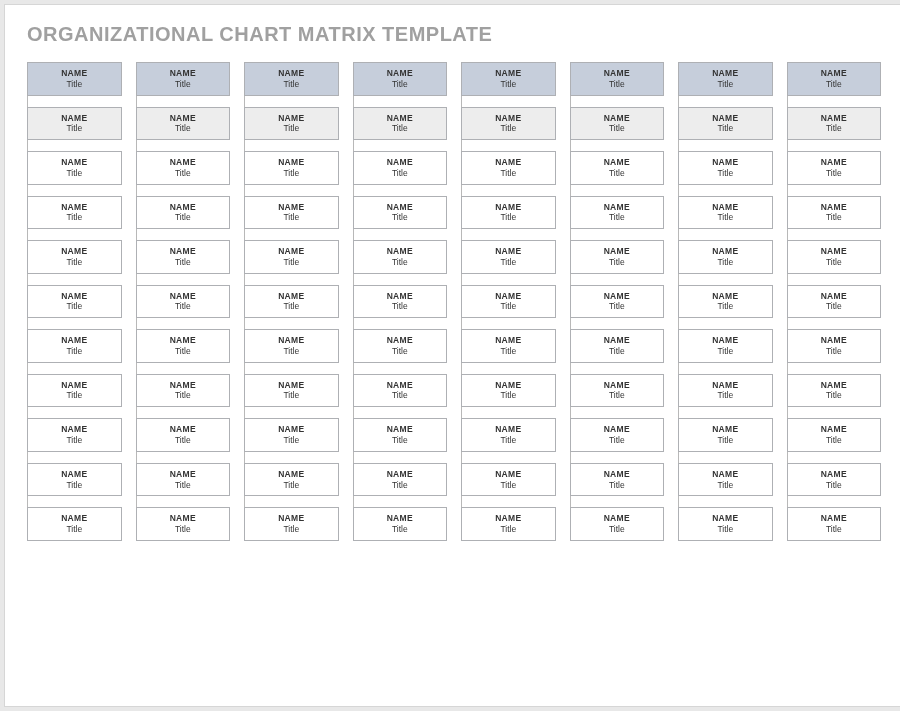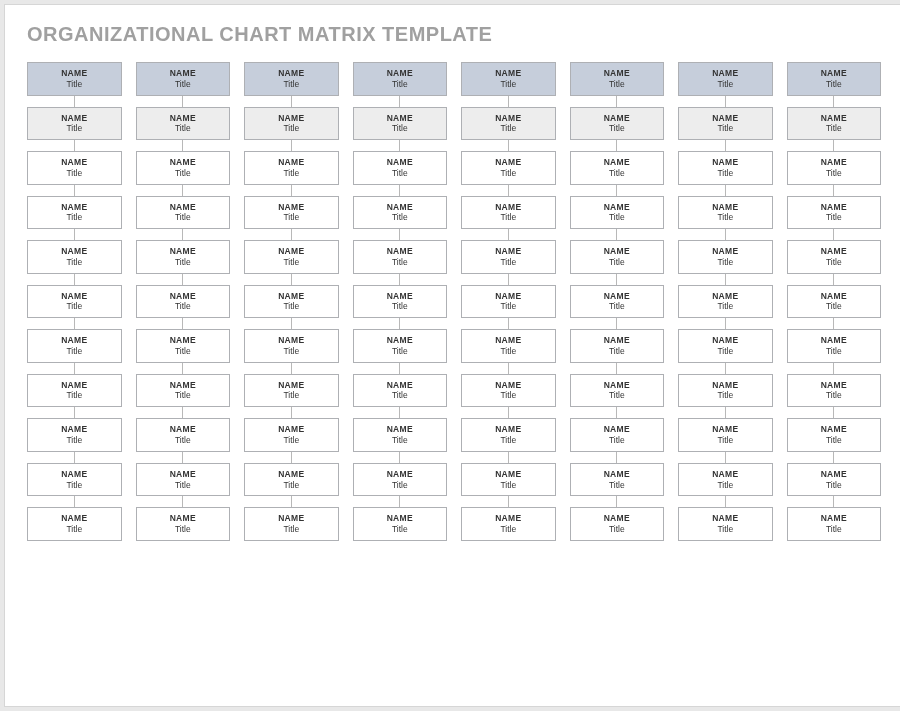--- a/index.html
+++ b/index.html
@@ -26,21 +26,20 @@
     margin-bottom: 16px;
   }
   .matrix {
     display: flex;
     gap: 14px;
   }
   .col {
     flex: 1;
     display: flex;
     flex-direction: column;
-    align-items: center;
   }
   .box {
     width: 100%;
     border: 1px solid #aeb0b4;
     text-align: center;
     padding: 6px 2px 5px 2px;
     line-height: 1.15;
   }
   .box .name {
     font-size: 8.5px;

